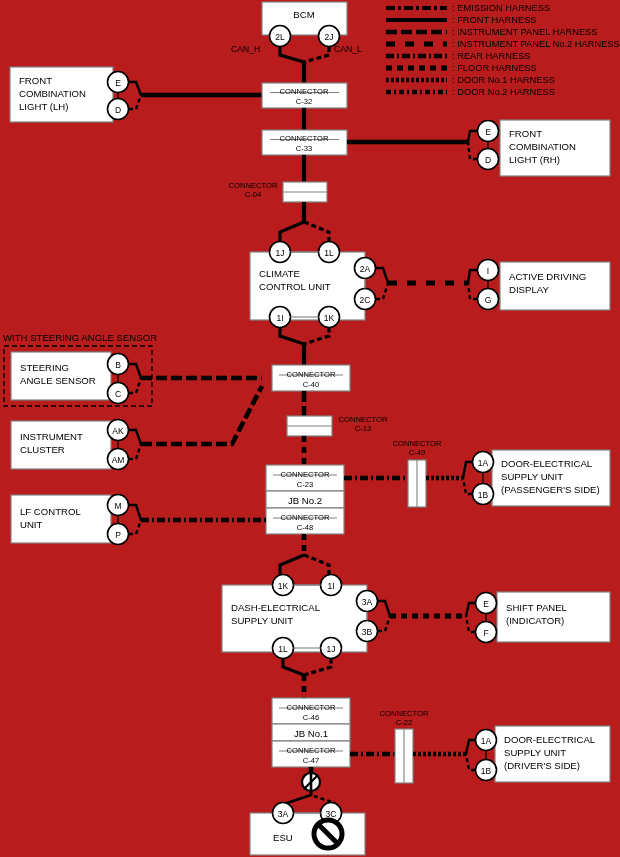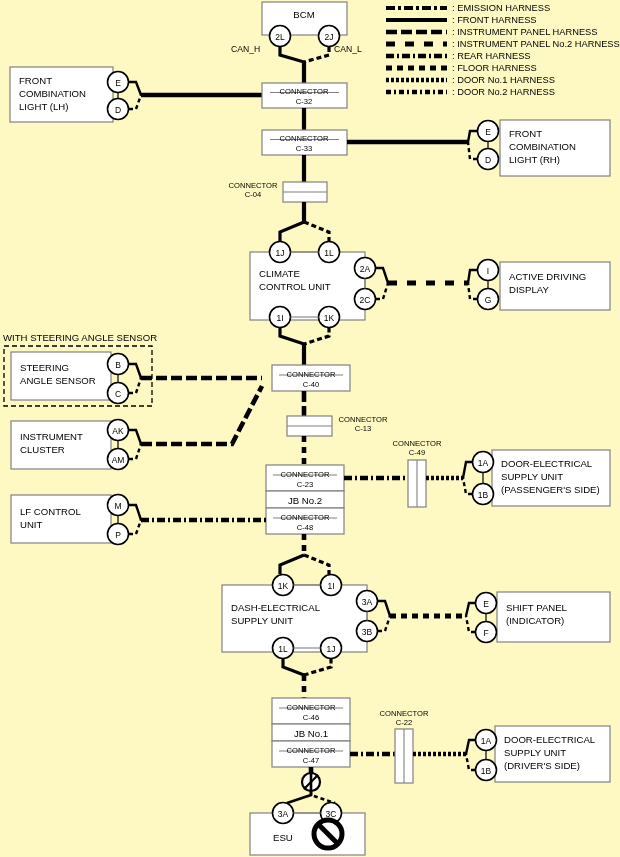--- a/index.html
+++ b/index.html
@@ -1,18 +1,18 @@
 <!DOCTYPE html>
 <html><head>
 <meta charset="utf-8">
 <title>CAN Bus Wiring Diagram</title>
 <style>
   html,body{margin:0;padding:0;background:#ffffff;}
   body{font-family:"Liberation Sans","DejaVu Sans",sans-serif;}
-  #root{position:relative;width:620px;height:857px;overflow:hidden;background:#fef9c3;}
+  #root{position:relative;width:620px;height:857px;overflow:hidden;background:#b91c1c;}
   svg{display:block;}
   .bx{fill:#ffffff;stroke:#808080;stroke-width:1.2;}
   .bxd{fill:none;stroke:#000000;stroke-width:1.3;stroke-dasharray:5 3;}
   .pin{fill:#ffffff;stroke:#000000;stroke-width:1.6;}
   .conn{fill:#ffffff;stroke:#808080;stroke-width:1.2;}
   .connin{fill:none;stroke:#808080;stroke-width:1.1;}
   .thin{stroke:#000000;stroke-width:1.2;fill:none;}
   .thinl{stroke:#808080;stroke-width:1.1;fill:none;}
   .tpin{font-family:"Liberation Sans","DejaVu Sans",sans-serif;font-size:8.5px;fill:#000;text-anchor:middle;}
   .tcon{font-family:"Liberation Sans","DejaVu Sans",sans-serif;font-size:7.6px;fill:#000;text-anchor:middle;}

